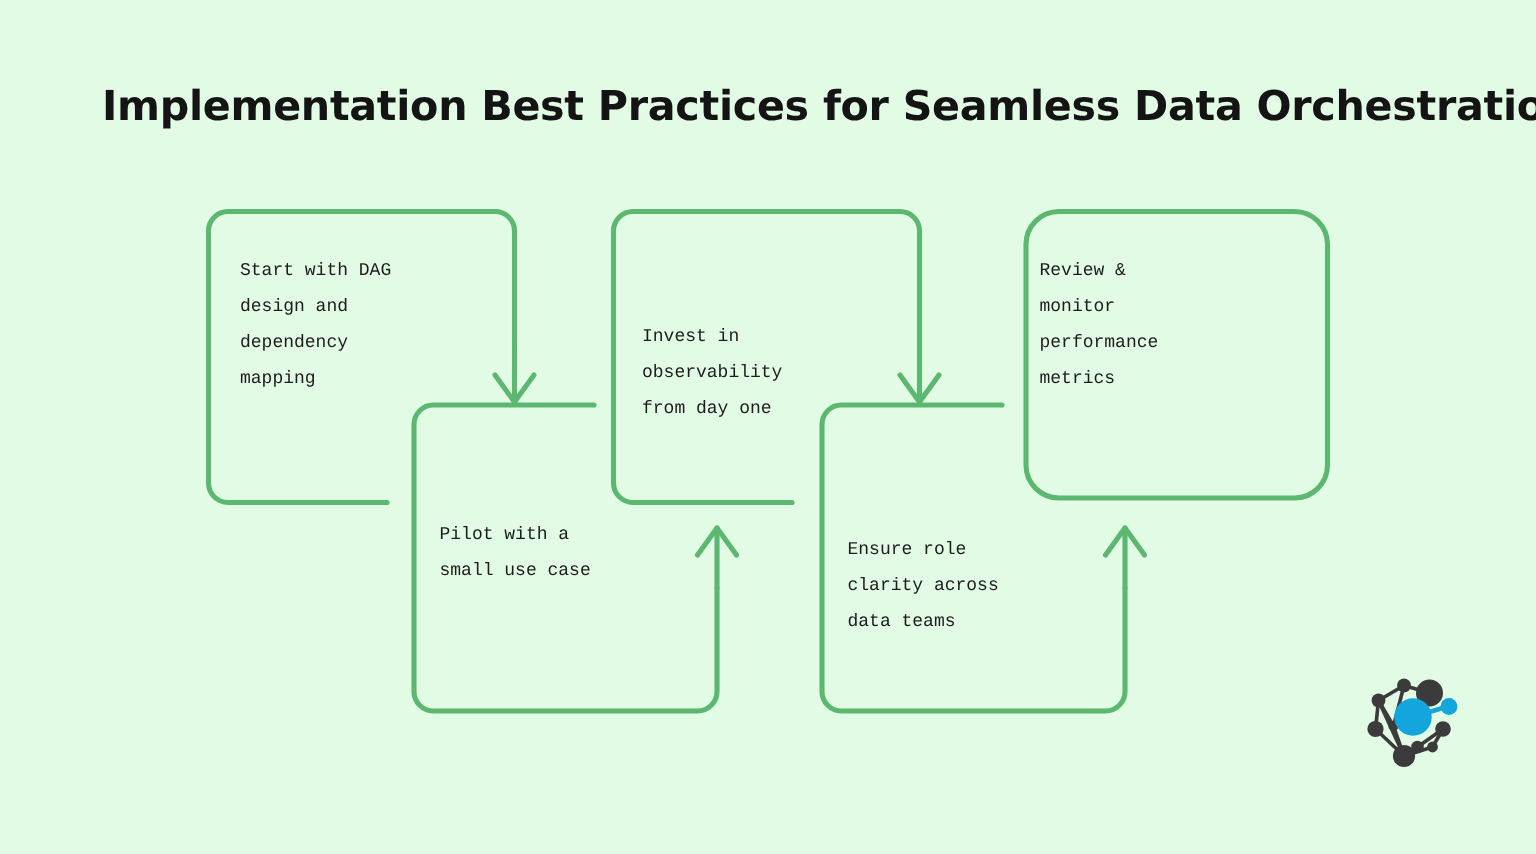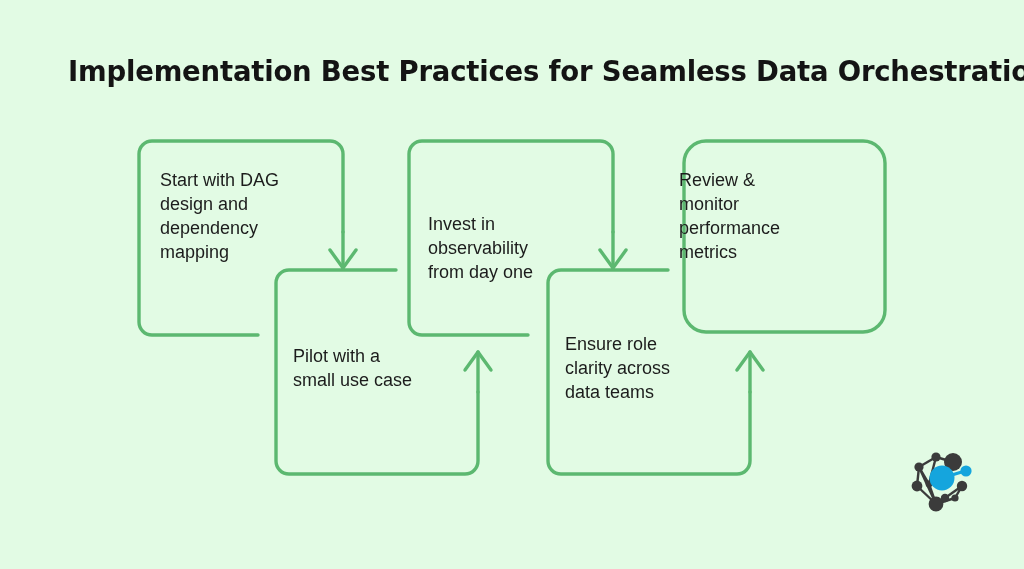--- a/index.html
+++ b/index.html
@@ -32,31 +32,31 @@
     top: 55px;
     font-family: "DejaVu Sans", sans-serif;
     font-size: 27.5px;
     font-weight: bold;
     color: #141414;
     letter-spacing: -0.2px;
     white-space: nowrap;
   }
   .step-text {
     position: absolute;
-    font-family: Liberation Sans, sans-serif;
-    font-size: 18px;
+    font-family: Liberation Mono, monospace;
+    font-size: 12px;
     line-height: 24px;
     color: #1c1c1c;
     white-space: pre-line;
   }
   .s1 { left: 160px; top: 168px; width: 165px; }
   .s2 { left: 293px; top: 344px; width: 160px; }
   .s3 { left: 428px; top: 168px; width: 170px; margin-top: 44px; }
-  .s4 { left: 565px; top: 332px; width: 160px; }
-  .s5 { left: 679px; top: 168px; width: 160px; }
+  .s4 { left: 565px; top: 354px; width: 160px; }
+  .s5 { left: 693px; top: 168px; width: 160px; }
 
   #logo {
     position: absolute;
     left: 906px;
     top: 446px;
     width: 76px;
     height: 72px;
   }
 </style>
 </head>

